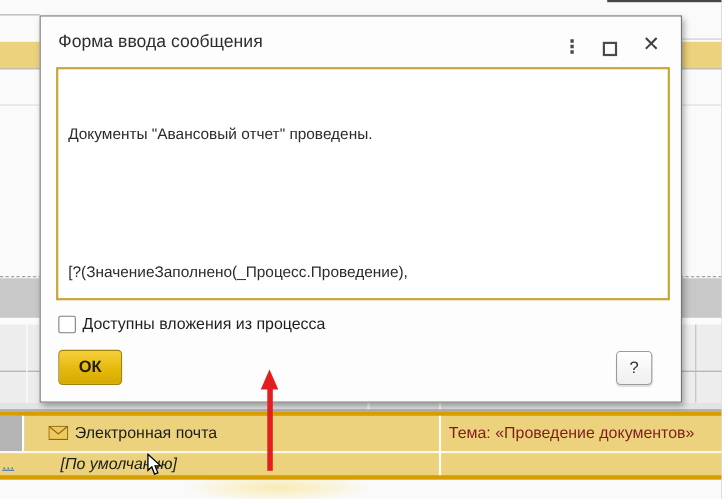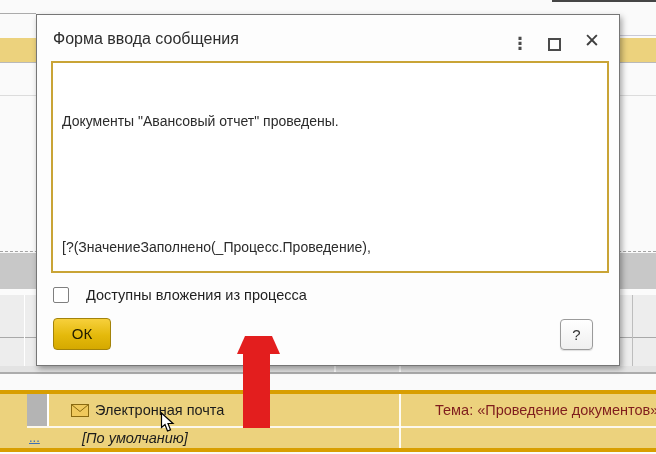--- a/index.html
+++ b/index.html
@@ -2,39 +2,39 @@
 <html><head>
 <meta charset="utf-8">
 <style>
   * { margin:0; padding:0; box-sizing:border-box; }
   body { background:#888; font-family:"Liberation Sans","DejaVu Sans",sans-serif; }
   #screen {
     position:relative; width:656px; height:454px; overflow:hidden;
     background:#FAFAFA; font-family:"Liberation Sans","DejaVu Sans",sans-serif;
   }
   
-  .abs { position:absolute;padding-left:27px; }
+  .abs { position:absolute; }
   .top-dark   { left:552px; top:0; width:104px; height:2px; background:#454545; }
   .edge-left  { left:0; top:13px; width:36px; height:1px; background:#ABABAB; }
   .edge-right { left:620px; top:35px; width:36px; height:1px; background:#C9C9D6; }
   .yellow-band{ left:0; top:38px; width:656px; height:25px; background:#ECD27D; border-bottom:1px solid #B9B9B9; }
   .line95     { left:0; top:95px; width:656px; height:1px; background:#DCDCDC; }
   .dashed     { left:0; top:251px; width:656px; height:0; border-top:1px dashed #A3A3A3; }
   .grayband   { left:0; top:253px; width:656px; height:36px; background:#C8C8C8; }
   .whitesliver{ left:0; top:289px; width:656px; height:6px; background:#FBFBFB; }
   .lighttable { left:0; top:295px; width:656px; height:71px; background:#EDEDED; }
   .lt-hline   { left:0; top:42px; width:656px; height:1px; background:#A9A9A9; position:absolute; }
   .lt-vline-a { left:24px; top:0; width:1px; height:71px; background:#FFFFFF; position:absolute; }
   .lt-vline-b { left:632px; top:0; width:1px; height:71px; background:#BDBDBD; position:absolute; }
   .pre-table  { left:0; top:366px; width:656px; height:8px; background:#E3E3E3; border-bottom:2px solid #ACACAC; }
   .pt-v1 { position:absolute; left:334px; top:0; width:2px; height:6px; background:#FFFFFF; }
   .pt-v2 { position:absolute; left:399px; top:0; width:2px; height:6px; background:#FFFFFF; }
   
   .sel-table {
-    left:0; top:390px; width:656px; height:62px; z-index:3;
+    left:0; top:374px; width:656px; height:62px; z-index:3;
     background:#ECD27D; border-top:4px solid #D89E00; border-bottom:4px solid #D89E00;
   }
   .vsep { position:absolute; left:399px; top:0; width:2px; height:54px; background:rgba(255,255,255,0.9); }
   .trow { position:relative; width:100%; }
   .row1 { height:32px; }
   .hairline { height:2px; background:rgba(255,255,255,0.85); }
   .row2 { height:20px; }
   .graycell { position:absolute; left:0; top:0; width:22px; height:32px; background:#B4B4B4; border-right:2px solid #FFF; }
   .env { position:absolute; left:44px; top:9px; }
   .r1-label { position:absolute; left:68px; top:0; line-height:32px; font-size:14.5px; color:#1C1C1C; white-space:nowrap; }
@@ -53,28 +53,28 @@
   .kebab { position:absolute; left:474px; top:18px; width:18px; text-align:center; font-size:17px; font-weight:bold; color:#4A4A4A; cursor:default; }
   .maxbox { position:absolute; left:511px; top:23px; width:13px; height:13px; border:2px solid #4A4A4A; background:transparent; }
   .closex { position:absolute; left:544px; top:14px; width:22px; text-align:center; font-size:19px; color:#3F3F3F; cursor:default; }
   .msgbox {
     position:absolute; left:14px; top:46px; width:558px; height:212px;
     border:2px solid #C9A436; background:#FFFFFF;
     padding:6px 9px; font-size:14px; line-height:21px; color:#2B2B2B;
     overflow:hidden; white-space:pre-wrap;
   }
   .msgline { min-height:21px; }
-  .cbrow { position:absolute; left:16px; top:272px; display:flex; align-items:center; gap:17px; cursor:default; }
+  .cbrow { position:absolute; left:16px; top:272px; display:flex; align-items:center; gap:6px; cursor:default; }
   .cb { width:16px; height:16px; background:#FFF; border:1px solid #7F7F7F; border-radius:2px; flex:0 0 auto; }
   .cb-label { font-size:14.5px; color:#1F1F1F; white-space:nowrap; }
   .okbtn {
     position:absolute; left:16px; top:303px; width:58px; height:32px;
     background:linear-gradient(#F7D03C, #E4B90B 55%, #D5A900);
     border:1px solid #A3830A; border-radius:4px;
-    font-size:15px; font-weight:normal; color:#201D00; text-align:center; line-height:30px; cursor:default;
+    font-size:15px; font-weight:bold; color:#201D00; text-align:center; line-height:30px; cursor:default;
     font-family:"Liberation Sans","DejaVu Sans",sans-serif;
   }
   .helpbtn {
     position:absolute; left:523px; top:304px; width:33px; height:31px;
     background:linear-gradient(#FFFFFF, #EFEFEF);
     border:1px solid #9B9B9B; border-radius:4px;
     font-size:15px; color:#333; text-align:center; line-height:29px; cursor:default;
     box-shadow:0 1px 1px rgba(0,0,0,0.12);
   }
   

